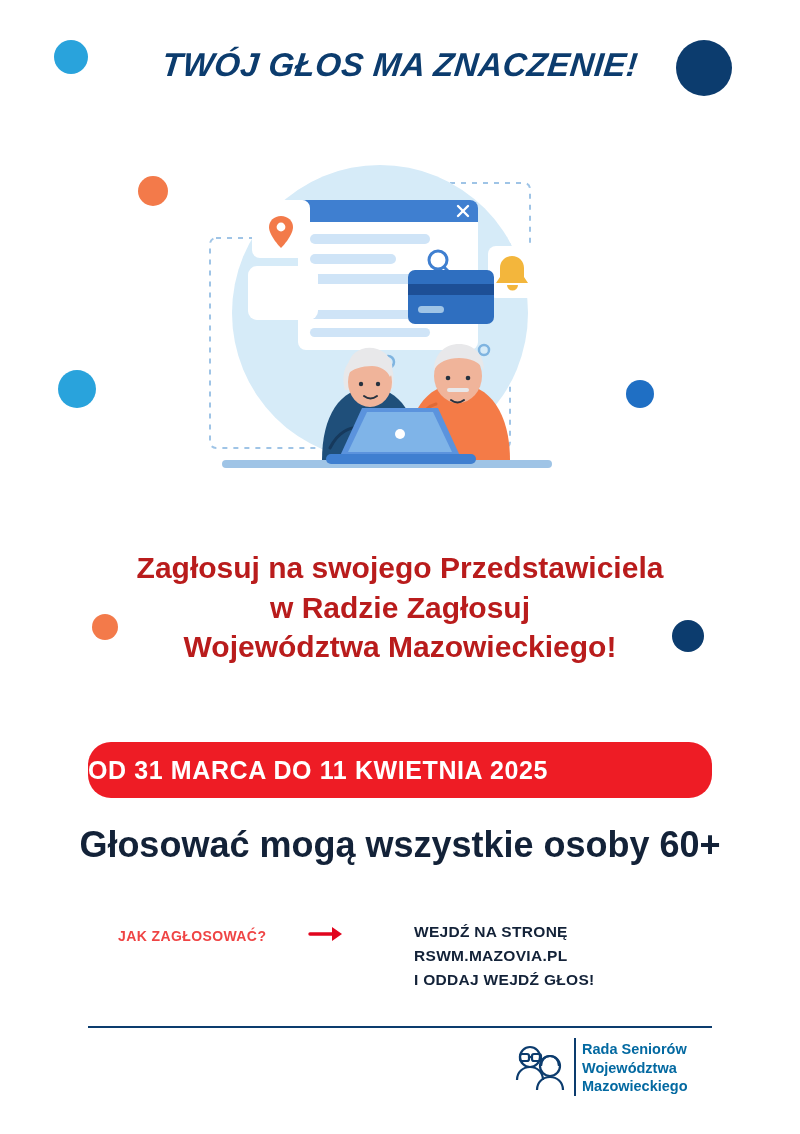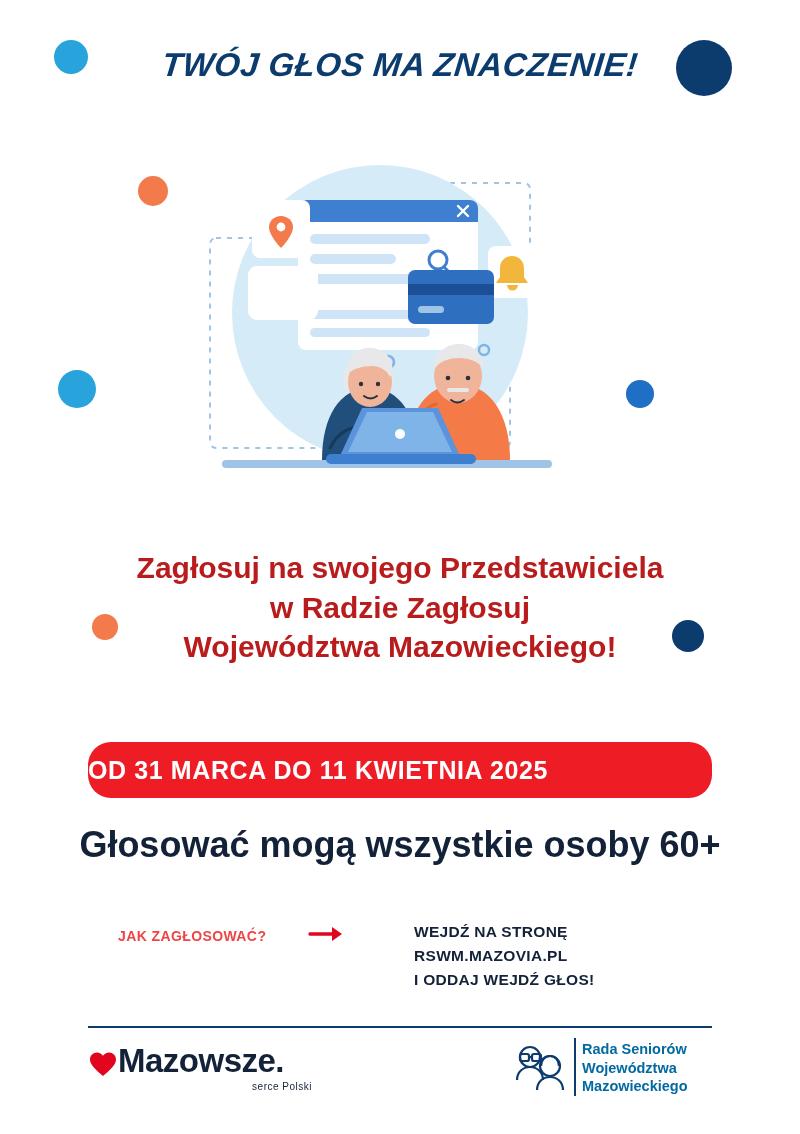--- a/index.html
+++ b/index.html
@@ -255,29 +255,20 @@
       </svg>
     </div>
     <div class="howtext">
       <div>WEJDŹ NA STRONĘ RSWM.MAZOVIA.PL</div>
       <div>I ODDAJ WEJDŹ GŁOS!</div>
     </div>
   </div>
 
   <div class="footer-rule"></div>
 
-  <div class="mazowsze">
-    <div class="maz-heart">
-      <svg width="30" height="28" viewBox="0 0 30 28" xmlns="http://www.w3.org/2000/svg">
-        <path d="M15 26C8 20 2 15 2 9.5 2 5.4 5.2 2.5 9 2.5c2.5 0 4.7 1.3 6 3.3 1.3-2 3.5-3.3 6-3.3 3.8 0 7 2.9 7 7 0 5.5-6 10.5-13 16.5z" fill="#e1051e"></path>
-      </svg>
-    </div>
-    <div class="maz-word">Mazowsze.</div>
-    <div class="maz-sub">serce Polski</div>
-  </div>
 
   <div class="rada">
     <div class="rada-faces">
       <svg width="60" height="56" viewBox="0 0 60 56" xmlns="http://www.w3.org/2000/svg">
         <g fill="none" stroke="#0c3c6e" stroke-width="2.2">
           <circle cx="20" cy="17" r="10"></circle>
           <rect x="10" y="14" width="9" height="7" rx="2"></rect>
           <rect x="22" y="14" width="9" height="7" rx="2"></rect>
           <line x1="19" y1="17" x2="22" y2="17"></line>
           <path d="M7 40c0-8 6-13 13-13s13 5 13 13"></path>

